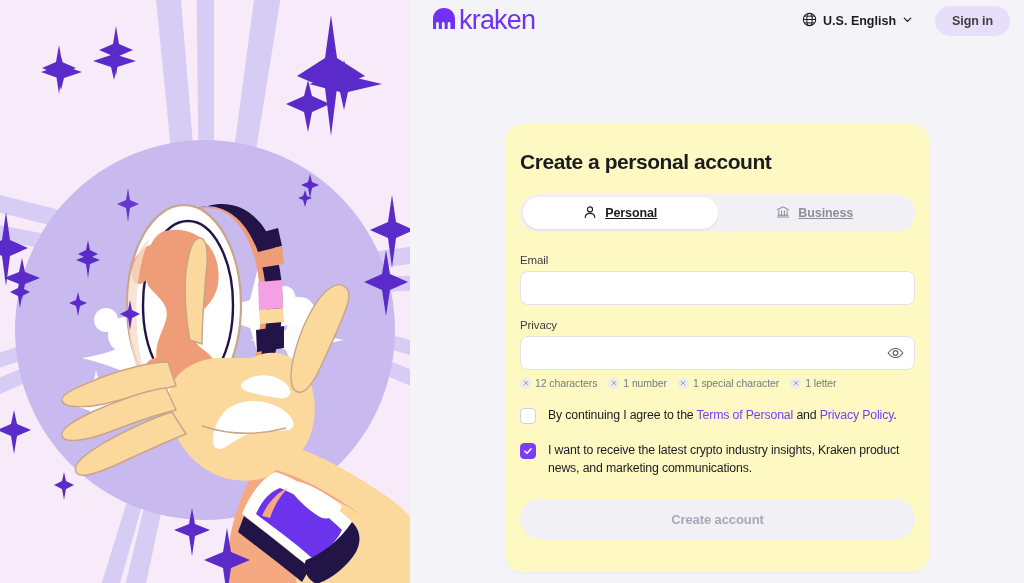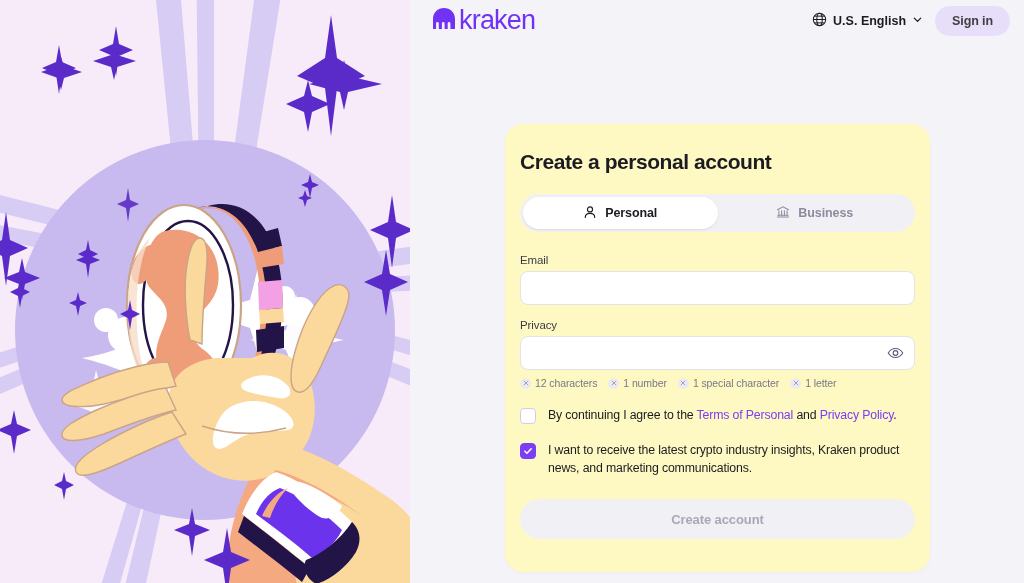--- a/index.html
+++ b/index.html
@@ -63,21 +63,21 @@
     font-weight: 400;
     line-height: 1;
     margin-left: 1px;
     position: relative;
     top: -1px;
   }
   .top-right {
     margin-left: auto;
     display: flex;
     align-items: center;
-    gap: 10px;
+    gap: 20px;
   }
   .lang-select {
     display: flex;
     align-items: center;
     gap: 6px;
     font-size: 12.5px;
     color: #1b1b21;
     font-weight: 600;
     cursor: pointer;
     padding: 4px 2px;
@@ -135,20 +135,21 @@
     gap: 8px;
     border-radius: 999px;
     font-size: 12.5px;
     font-weight: 700;
     color: #8c8c9e;
     cursor: pointer;
     border: none;
     background: transparent;
     font-family: inherit;
     letter-spacing: -0.1px;
+    text-decoration: underline;
   }
   .seg.active {
     background: #ffffff;
     color: #1b1b21;
     box-shadow: 0 1px 2px rgba(20,10,50,0.10);
   }
 
   
   .field { margin-bottom: 14px; }
   .field-label {

